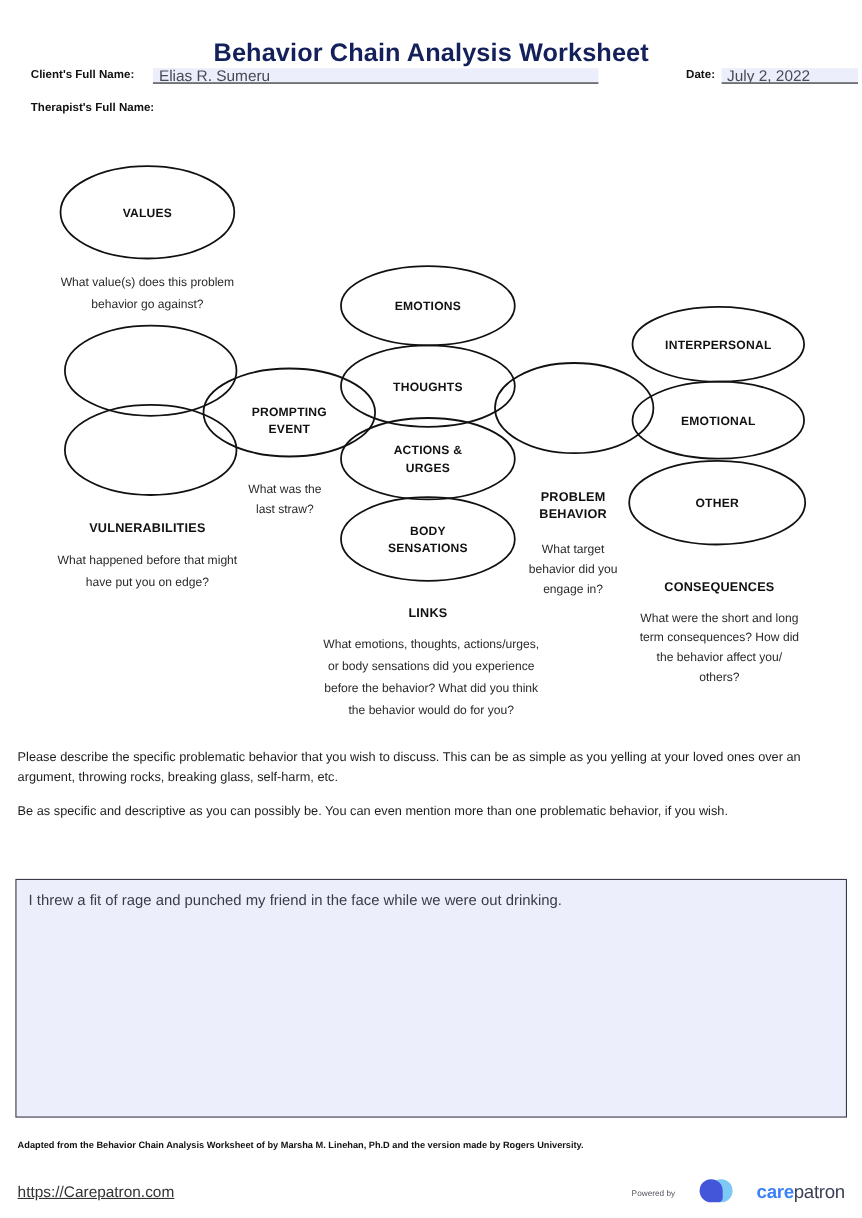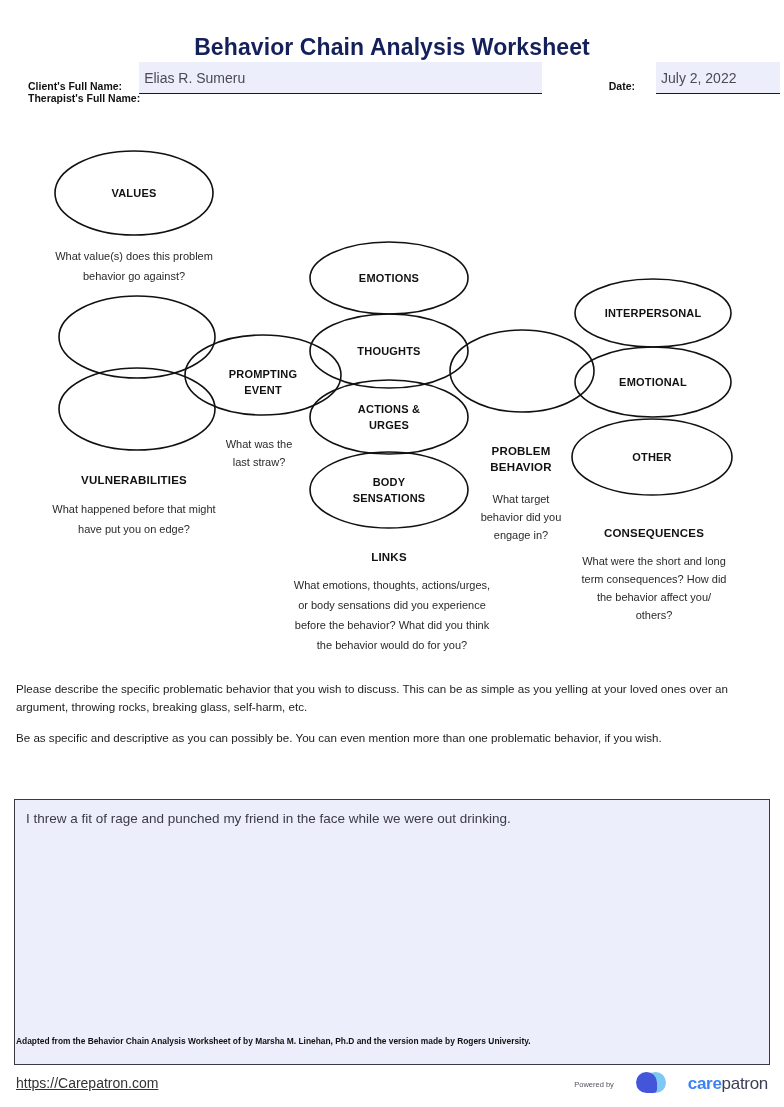--- a/index.html
+++ b/index.html
@@ -46,28 +46,28 @@
   }
   .field-input {
     background: #eceefb;
     border: none;
     border-bottom: 1.4px solid #1a1a1a;
     font-family: "Liberation Sans", sans-serif;
     font-size: 14px;
     color: #4a4a55;
     padding: 2px 4px 1px 5px;
     outline: none;
-    height: 32px;
+    height: 14px;
     line-height: 20px;
   }
 
   #row-client { top: 62px; left: 16px; width: 752px; }
   #row-client .field-label { width: 126px; }
   #client-name-input { width: 456px; }
-  #date-label { width: 44px; text-align: right; padding-right: 21px; }
+  #date-label { width: 44px; text-align: right; padding-right: 6px; }
   #date-input { width: 124px; }
 
   #row-therapist { top: 92px; left: 16px; width: 752px; }
   #row-therapist .field-label { width: 152px; }
   #therapist-name-input { width: 600px; }
 
   
   #diagram {
     position: absolute;
     top: 136px;
@@ -123,21 +123,21 @@
     color: #1c1c1c;
     line-height: 1.55;
     margin: 0 0 13px 0;
   }
 
   #answer-box {
     position: absolute;
     top: 799px;
     left: 14px;
     width: 756px;
-    height: 266px;
+    height: 217px;
     background: #eceefb;
     border: 1.6px solid #3a3a44;
     font-family: "Liberation Sans", sans-serif;
     font-size: 13.5px;
     color: #3b3b48;
     padding: 10px 11px;
     resize: none;
     outline: none;
     line-height: 1.4;
   }

